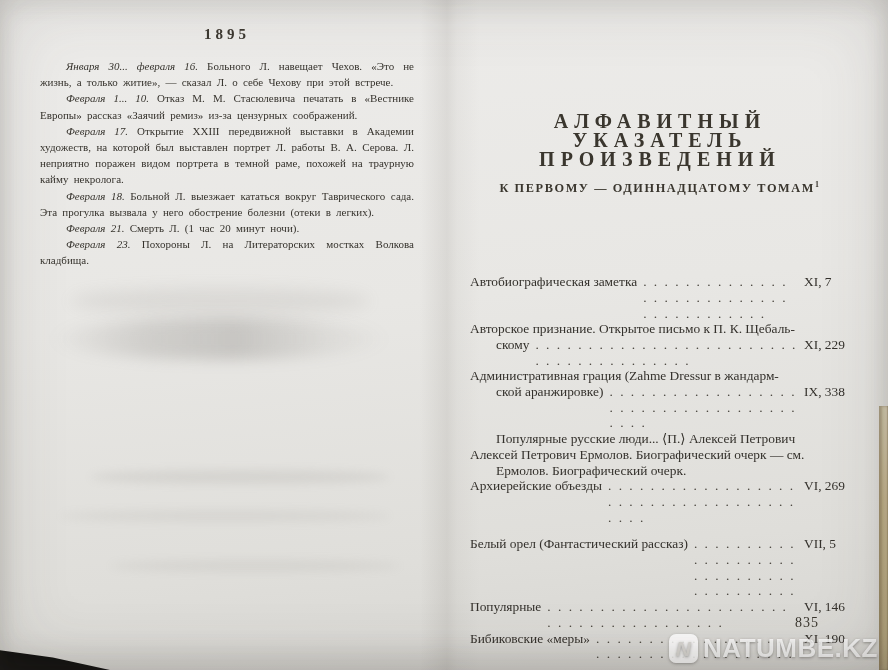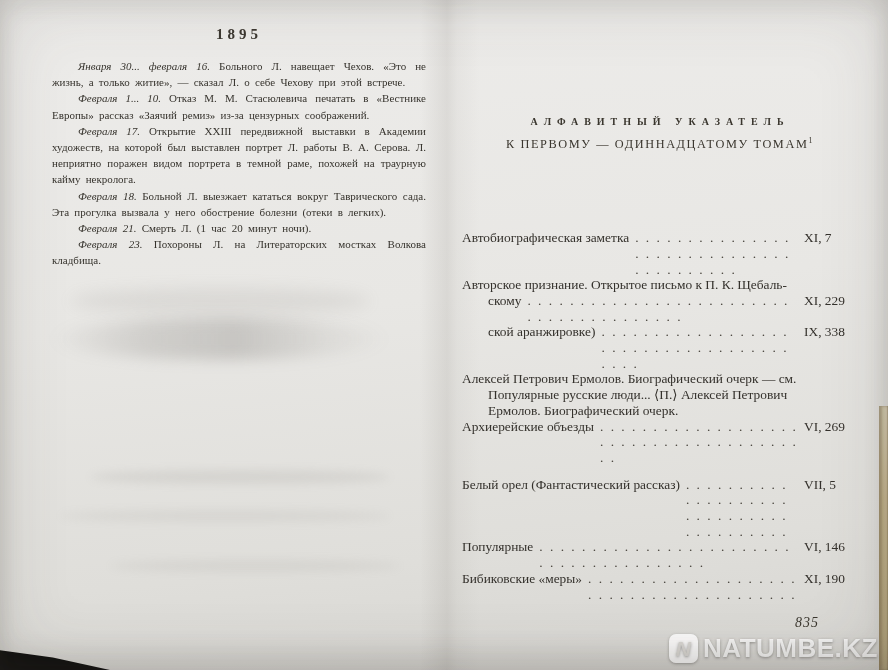--- a/index.html
+++ b/index.html
@@ -8,46 +8,46 @@
     background:linear-gradient(175deg,#edecea 0%,#e8e7e4 45%,#dfdeda 80%,#d6d5d1 100%);
     font-family:"Liberation Serif","DejaVu Serif",serif;color:#34312c;
   }
   .photo::after{
     content:"";position:absolute;inset:0;pointer-events:none;
     box-shadow:inset 0 0 70px rgba(70,64,56,.16), inset 0 -16px 26px rgba(70,64,56,.14), inset 0 10px 18px rgba(70,64,56,.07);
   }
   .gutter{position:absolute;left:420px;top:0;bottom:0;width:60px;pointer-events:none;
     background:linear-gradient(90deg,rgba(110,104,96,0) 0%,rgba(110,104,96,.12) 45%,rgba(110,104,96,.05) 62%,rgba(110,104,96,0) 100%);}
   
-  .left-page{position:absolute;left:52px;top:26px;width:374px;}
+  .left-page{position:absolute;left:40px;top:26px;width:374px;}
   .year{ text-align:center;font-weight:600;font-size:15px;letter-spacing:4px;color:#3c3831;margin:0 0 15px 0;}
   .chrono{margin:0;font-size:11px;line-height:16.2px;text-align:justify;text-indent:26px;word-spacing:2.5px;color:#36332d;}
   .chrono .date{font-style:italic;}
   .smudge{position:absolute;pointer-events:none;border-radius:50%;}
   .sm1{left:50px;top:318px;width:340px;height:42px;opacity:.55;filter:blur(7px);
     background:linear-gradient(90deg,rgba(125,122,118,0) 0%,rgba(125,122,118,.40) 28%,rgba(115,112,108,.5) 55%,rgba(125,122,118,.18) 82%,rgba(125,122,118,0) 100%);}
   .sm2{left:70px;top:288px;width:300px;height:26px;opacity:.3;filter:blur(8px);background:rgba(130,127,122,.45);}
   .sm3{left:90px;top:470px;width:300px;height:14px;opacity:.16;filter:blur(5px);background:#8f8c87;}
   .sm4{left:60px;top:510px;width:330px;height:12px;opacity:.12;filter:blur(5px);background:#8f8c87;}
   .sm5{left:110px;top:560px;width:290px;height:12px;opacity:.12;filter:blur(5px);background:#8f8c87;}
   
   .right-page{position:absolute;left:462px;top:0;width:396px;}
   .idx-title{margin-top:112px;text-align:center;color:#3a362e;}
-  .idx-title .t1,.idx-title .t2{font-weight:700;font-size:10px;letter-spacing:6px;line-height:19px;}
-  .idx-title .t3{font-weight:400;font-size:12.3px;letter-spacing:1.6px;margin-top:5px;}
+  .idx-title .t1,.idx-title .t2{font-weight:700;font-size:20px;letter-spacing:6px;line-height:19px;}
+  .idx-title .t3{font-weight:700;font-size:12.3px;letter-spacing:1.6px;margin-top:11px;}
   .idx-title sup{font-size:8px;}
   .idx-list{margin-top:78px;}
   .idx-group{margin-bottom:11px;}
-  .idx-line{display:flex;align-items:baseline;font-size:13.4px;line-height:15.7px;color:#34312c;}
+  .idx-line{display:flex;align-items:baseline;font-size:13.4px;line-height:15.7px;color:#34312c;margin-left:8px;}
   .idx-line.cont{padding-left:26px;}
   .idx-text{white-space:nowrap;}
   .leader{flex:1 1 10px;min-width:8px;overflow:hidden;margin:0 6px 0 6px;color:#4a463f;}
   .leader::after{content:". . . . . . . . . . . . . . . . . . . . . . . . . . . . . . . . . . . . . . . .";letter-spacing:2px;}
   .idx-ref{flex:0 0 54px;white-space:nowrap;}
-  .pagenum{position:absolute;left:795px;top:615px;font-style:italic;font-size:14px;color:#3a362e;letter-spacing:1px;}
+  .pagenum{position:absolute;left:795px;top:615px;font-size:14px;color:#3a362e;letter-spacing:1px;}
   
   .corner-dark{position:absolute;left:0;bottom:0;width:110px;height:24px;background:#0d0d0c;
     clip-path:polygon(0 18%,48% 48%,100% 100%,0 100%);}
   .edge-strip{position:absolute;right:0;top:406px;bottom:0;width:9px;
     background:linear-gradient(180deg,#d9cfb4 0%,#cbbb93 35%,#c0b087 70%,#b7a77e 100%);
     box-shadow:inset 3px 0 3px rgba(92,76,50,.38), inset -1px 0 1px rgba(92,76,50,.3);}
   .watermark{position:absolute;right:10px;bottom:6px;display:flex;align-items:center;gap:5px;
     font-family:"Liberation Sans","DejaVu Sans",sans-serif;font-weight:700;font-size:26px;letter-spacing:.5px;
     color:rgba(255,255,255,.85);text-shadow:0 1px 3px rgba(70,68,64,.5);}
   .wm-logo{width:29px;height:29px;border-radius:7px;background:rgba(255,255,255,.85);
@@ -75,20 +75,21 @@
 
   <div class="smudge sm2"></div>
   <div class="smudge sm1"></div>
   <div class="smudge sm3"></div>
   <div class="smudge sm4"></div>
   <div class="smudge sm5"></div>
 
   <div class="right-page">
     <div class="idx-title">
       <div class="t1">АЛФАВИТНЫЙ УКАЗАТЕЛЬ</div>
+      <div class="t2">ПРОИЗВЕДЕНИЙ</div>
       <div class="t3"><span>К ПЕРВОМУ — ОДИННАДЦАТОМУ ТОМАМ</span><sup>1</sup></div>
     </div>
     <div id="index-container" class="idx-list">
         <div class="idx-group">
           <div>
             <div class="idx-line">
               <span class="idx-text">Автобиографическая заметка</span>
               <span class="leader"></span>
               <span class="idx-ref">XI, 7</span>
             </div>
@@ -97,32 +98,35 @@
             <div class="idx-line">
               <span class="idx-text">Авторское признание. Открытое письмо к П. К. Щебаль-</span>
             </div>
             <div class="idx-line cont">
               <span class="idx-text">скому</span>
               <span class="leader"></span>
               <span class="idx-ref">XI, 229</span>
             </div>
           </div>
           <div>
+            <div class="idx-line">
+              <span class="idx-text">Административная грация (Zahme Dressur в жандарм-</span>
+            </div>
             <div class="idx-line cont">
               <span class="idx-text">ской аранжировке)</span>
               <span class="leader"></span>
               <span class="idx-ref">IX, 338</span>
             </div>
           </div>
           <div>
+            <div class="idx-line cont">
+              <span class="idx-text">Популярные русские люди... ⟨П.⟩ Алексей Петрович</span>
+            </div>
             <div class="idx-line">
               <span class="idx-text">Алексей Петрович Ермолов. Биографический очерк — см.</span>
-            </div>
-            <div class="idx-line cont">
-              <span class="idx-text">Популярные русские люди... ⟨П.⟩ Алексей Петрович</span>
             </div>
             <div class="idx-line cont">
               <span class="idx-text">Ермолов. Биографический очерк.</span>
             </div>
           </div>
           <div>
             <div class="idx-line">
               <span class="idx-text">Архиерейские объезды</span>
               <span class="leader"></span>
               <span class="idx-ref">VI, 269</span>

